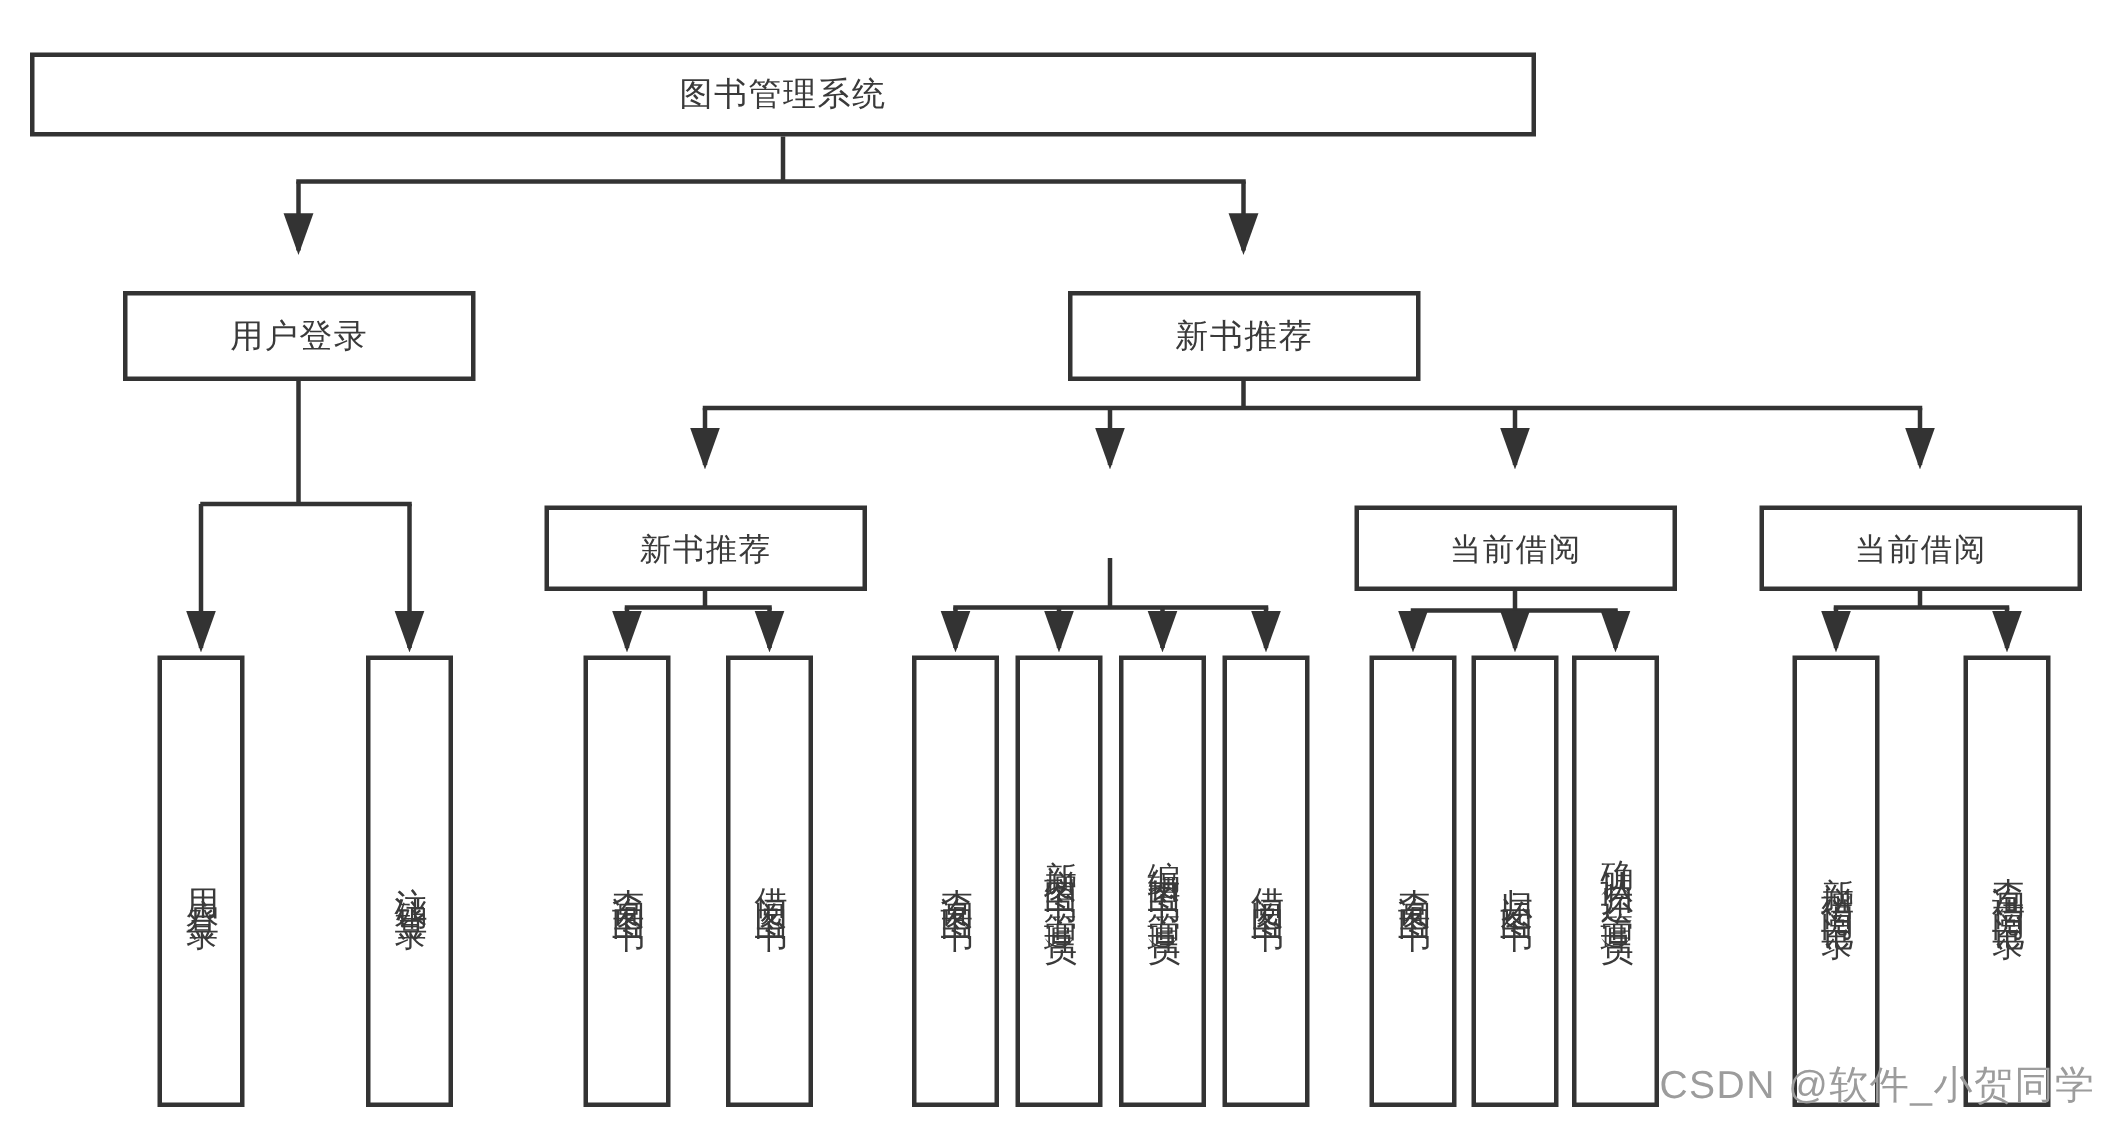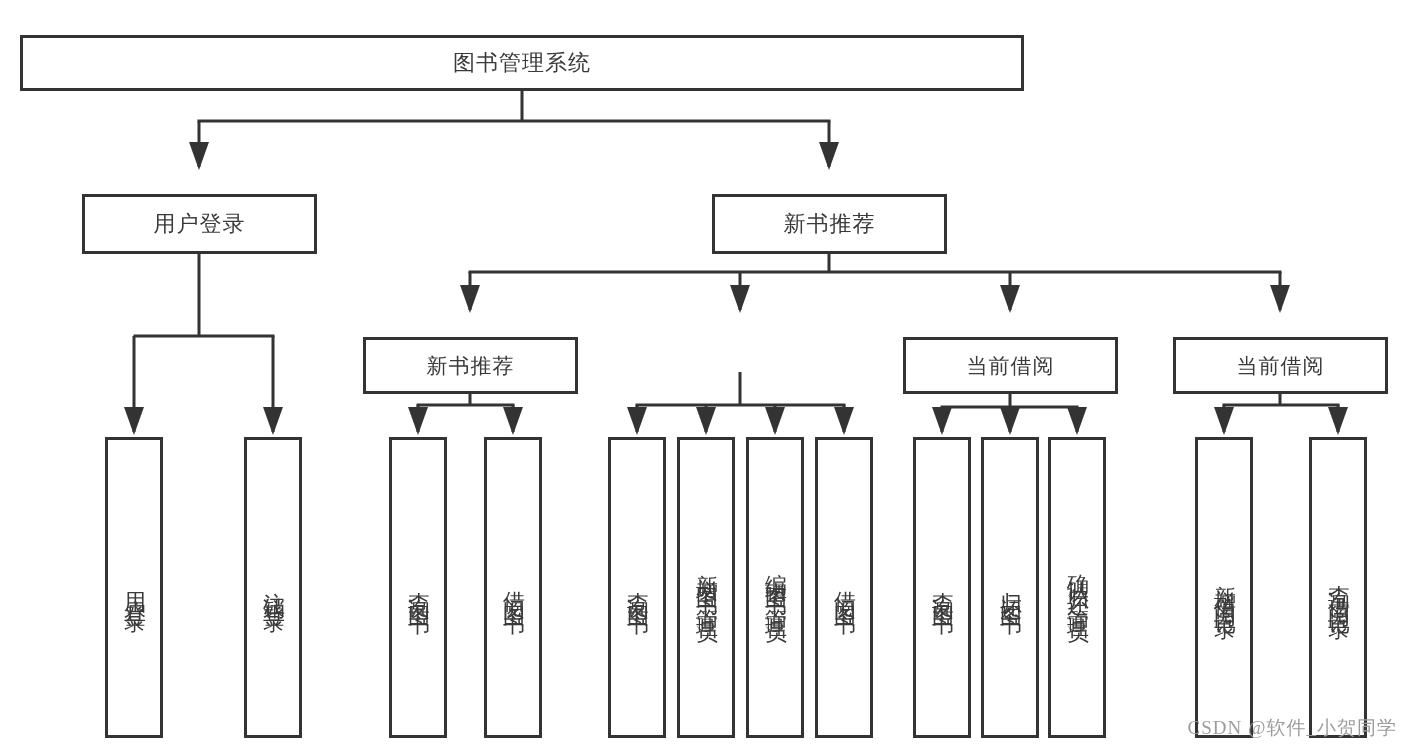--- a/index.html
+++ b/index.html
@@ -49,25 +49,24 @@
     top: 437px;
     overflow: hidden;
   }
   .root-box    { left: 20px;  top: 13px;  width: 1004px; height: 56px; }
   .l2-box      { top: 172px;  width: 235px; height: 60px; }
   .l3-box      { top: 315px;  width: 215px; height: 57px; font-size: 21px; }
   .watermark {
     position: absolute;
     right: 8px;
     bottom: 6px;
-    font-size: 19px;
+    font-size: 26px;
     color: #9c9c9c;
     letter-spacing: 1px;
     z-index: 5;
-    font-family: Liberation Serif, serif;
   }
 </style>
 </head>
 <body>
 
 <div class="stage">
 
   <svg class="connectors" viewBox="0 0 1405 747" xmlns="http://www.w3.org/2000/svg">
     <defs>
       <marker id="arrowhead" viewBox="0 0 14 10" refX="12.5" refY="5" markerWidth="9.3" markerHeight="6.7" orient="auto" markerUnits="strokeWidth">

